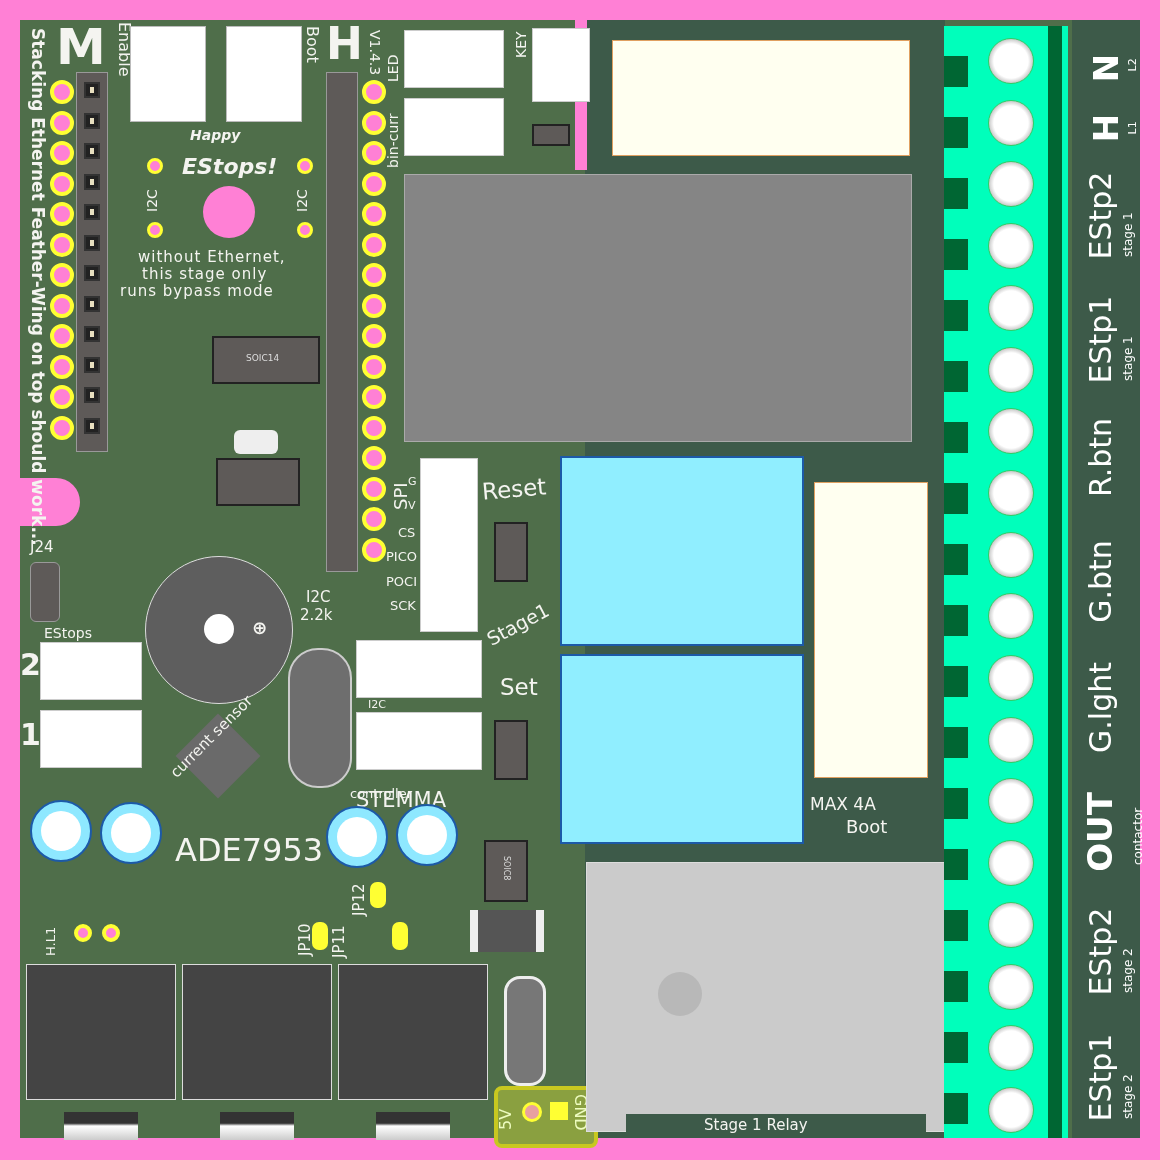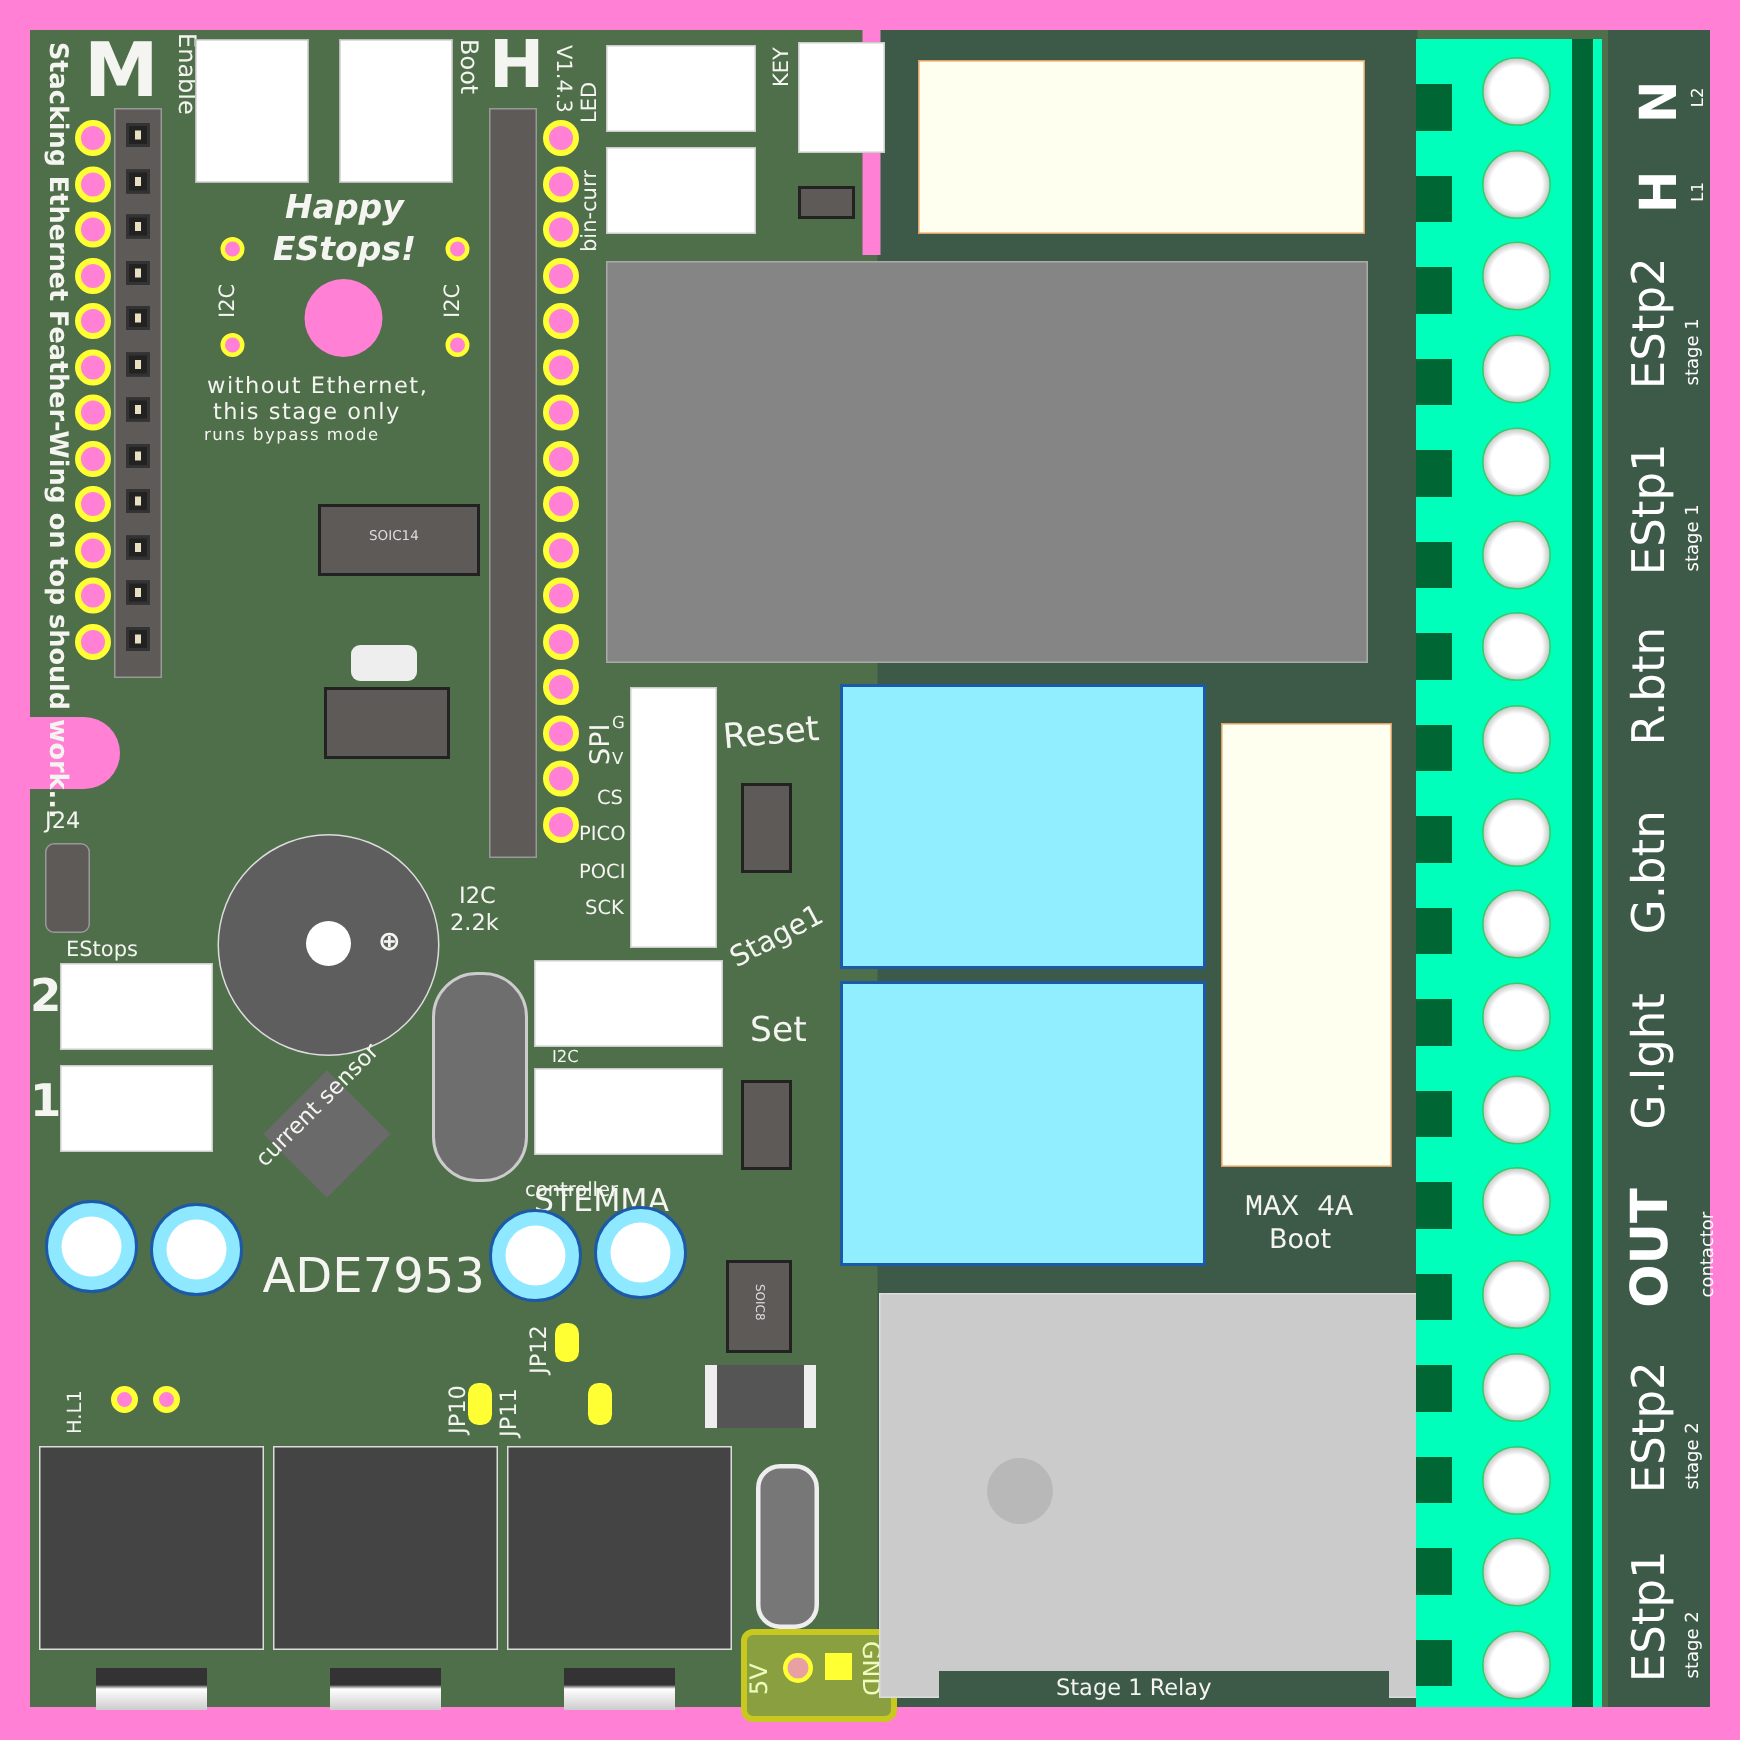--- a/index.html
+++ b/index.html
@@ -97,33 +97,33 @@
      <div class="pin-sq" style="left:334px;top:539.5px;"></div>
   </div>
 
 <div class="abs header" style="left:326px;top:72px;width:30px;height:498px;"></div>
 
 <div class="silk" style="left:112px;top:22px;font-size:16px;transform:rotate(90deg);transform-origin:left top;left:132px;">Enable</div>
 <div class="abs" style="left:130px;top:26px;width:74px;height:94px;background:#fff;border:1px solid #bbb;"></div>
 <div class="abs" style="left:226px;top:26px;width:74px;height:94px;background:#fff;border:1px solid #bbb;"></div>
 <div class="silk" style="left:320px;top:26px;font-size:16px;transform:rotate(90deg);transform-origin:left top;">Boot</div>
 
-<div class="silk" style="left:190px;top:128px;font-size:22px;font-weight:bold;font-style:italic;">Happy</div>
+<div class="silk" style="left:190px;top:128px;font-size:14px;font-weight:bold;font-style:italic;">Happy</div>
 <div class="silk" style="left:182px;top:156px;font-size:22px;font-weight:bold;font-style:italic;">EStops!</div>
 <div class="abs" style="left:203px;top:186px;width:52px;height:52px;border-radius:50%;background:#ff80d5;"></div>
 <div class="silk" style="left:145px;top:170px;font-size:14px;transform:rotate(-90deg);transform-origin:left top;top:212px;">I2C</div>
 <div class="silk" style="left:295px;top:212px;font-size:14px;transform:rotate(-90deg);transform-origin:left top;">I2C</div>
 <div class="abs pad-ring" style="left:147px;top:158px;width:10px;height:10px;border-width:3px;"></div>
 <div class="abs pad-ring" style="left:147px;top:222px;width:10px;height:10px;border-width:3px;"></div>
 <div class="abs pad-ring" style="left:297px;top:158px;width:10px;height:10px;border-width:3px;"></div>
 <div class="abs pad-ring" style="left:297px;top:222px;width:10px;height:10px;border-width:3px;"></div>
 
 <div class="silk" style="left:138px;top:250px;font-size:15px;letter-spacing:1px;">without Ethernet,</div>
 <div class="silk" style="left:142px;top:267px;font-size:15px;letter-spacing:1px;">this stage only</div>
-<div class="silk" style="left:136px;top:284px;font-size:11px;letter-spacing:1px;">runs bypass mode</div>
+<div class="silk" style="left:120px;top:284px;font-size:15px;letter-spacing:1px;">runs bypass mode</div>
 
 <div class="ic" style="left:212px;top:336px;width:104px;height:44px;">
   <span class="silk" style="left:32px;top:16px;font-size:9px;color:#ddd;">SOIC14</span>
 </div>
 
 <div class="ic" style="left:216px;top:458px;width:80px;height:44px;"></div>
 <div class="abs" style="left:234px;top:430px;width:44px;height:24px;background:#eee;border-radius:6px;"></div>
 
 <div class="silk" style="left:384px;top:22px;font-size:14px;transform:rotate(-90deg);transform-origin:left top;top:82px;left:386px;">LED</div>
 <div class="jst" style="left:404px;top:30px;width:98px;height:56px;"></div>
@@ -148,21 +148,21 @@
 <div class="silk" style="left:482px;top:478px;font-size:23px;transform:rotate(-5deg);">Reset</div>
 <div class="ic" style="left:494px;top:522px;width:30px;height:56px;"></div>
 <div class="silk" style="left:484px;top:614px;font-size:19px;transform:rotate(-28deg);transform-origin:left top;top:632px;">Stage1</div>
 <div class="silk" style="left:500px;top:676px;font-size:23px;">Set</div>
 <div class="ic" style="left:494px;top:720px;width:30px;height:56px;"></div>
 
 <div class="abs" style="left:560px;top:456px;width:240px;height:186px;background:#90eeff;border:2px solid #1c5aa8;"></div>
 <div class="abs" style="left:560px;top:654px;width:240px;height:186px;background:#90eeff;border:2px solid #1c5aa8;"></div>
 
 <div class="abs" style="left:814px;top:482px;width:112px;height:294px;background:#fffff0;border:1px solid #e0a060;"></div>
-<div class="silk" style="left:830px;top:796px;font-size:20px;font-family:Liberation Mono, monospace;">MAX 4A</div>
+<div class="silk" style="left:810px;top:796px;font-size:17px;">MAX 4A</div>
 <div class="silk" style="left:846px;top:818px;font-size:18px;">Boot</div>
 
 <div class="silk" style="left:30px;top:540px;font-size:15px;">J24</div>
 <div class="abs header" style="left:30px;top:562px;width:28px;height:58px;border-radius:6px;"></div>
 
 <div class="abs" style="left:145px;top:556px;width:146px;height:146px;border-radius:50%;background:#5e5e5e;border:1px solid #ddd;"></div>
 <div class="abs" style="left:204px;top:614px;width:30px;height:30px;border-radius:50%;background:#fff;"></div>
 <div class="silk" style="left:252px;top:619px;font-size:18px;font-weight:bold;">⊕</div>
 
 <div class="silk" style="left:306px;top:590px;font-size:15px;">I2C</div>

